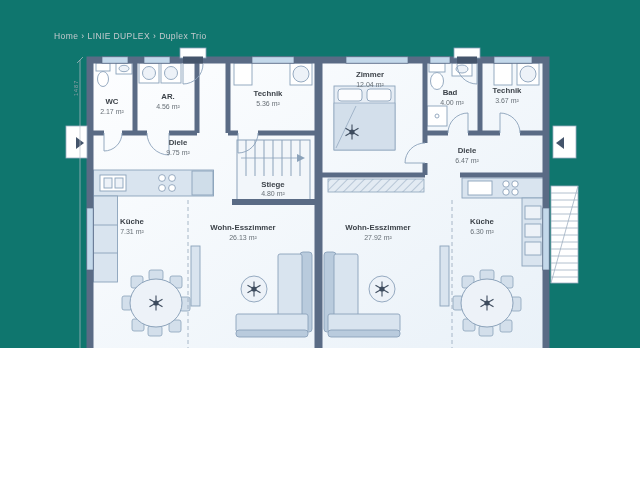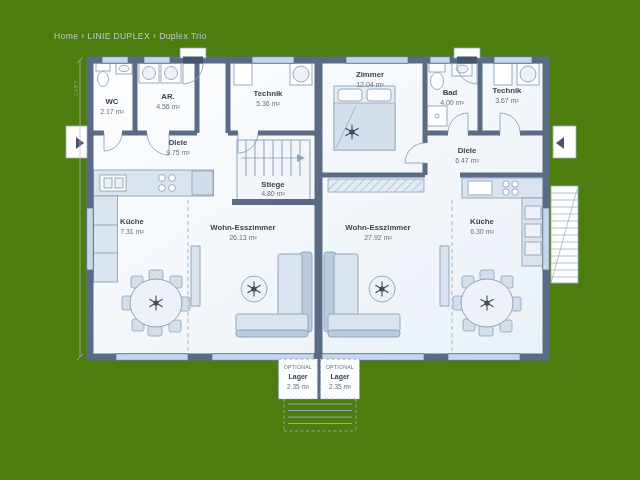--- a/index.html
+++ b/index.html
@@ -1,16 +1,16 @@
 <!DOCTYPE html>
 <html><head>
 <meta charset="utf-8">
 <style>
   html,body{margin:0;padding:0;background:#ffffff}
-  #app{position:relative;width:640px;height:480px;background:#4d7c0f;overflow:hidden;
+  #app{position:relative;width:640px;height:348px;background:#0f766e;overflow:hidden;
        font-family:"Liberation Sans","DejaVu Sans",sans-serif}
   .breadcrumb{position:absolute;left:54px;top:31px;font-size:8.5px;color:#c5cace;
               letter-spacing:.4px;white-space:nowrap}
   .breadcrumb .sep{margin:0 3px;color:#d3d7da}
   .breadcrumb .crumb{cursor:pointer}
   svg{position:absolute;left:0;top:0}
   svg text{font-family:"Liberation Sans","DejaVu Sans",sans-serif}
   .rname{font-size:7.8px;font-weight:bold;fill:#3d434a}
   .rarea{font-size:7px;fill:#687077}
   .rtag{font-size:5.2px;fill:#687077;letter-spacing:.3px}

